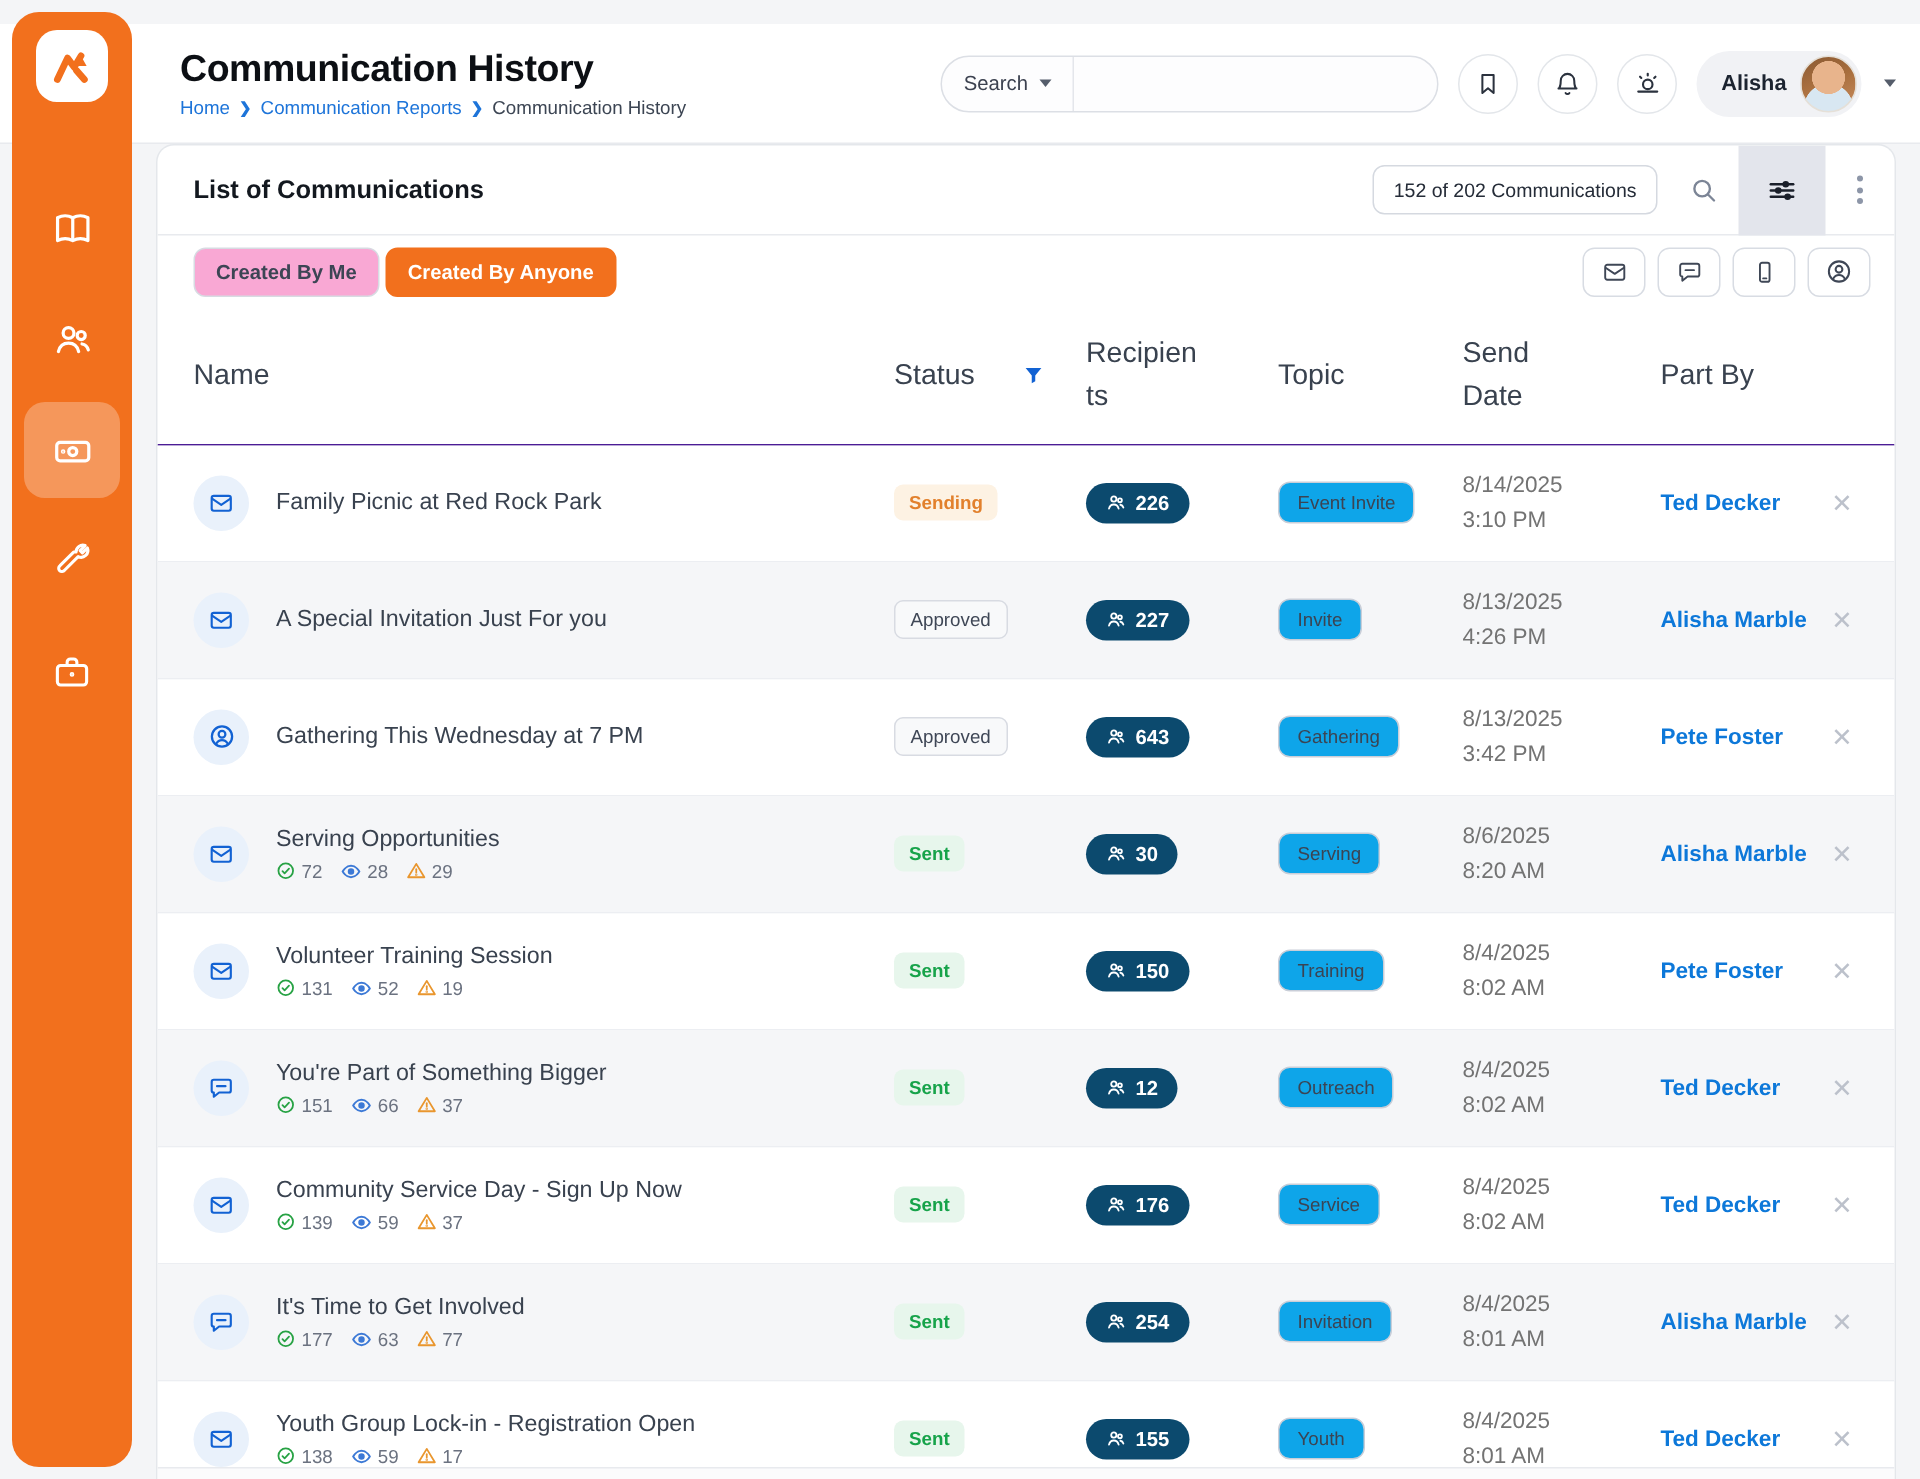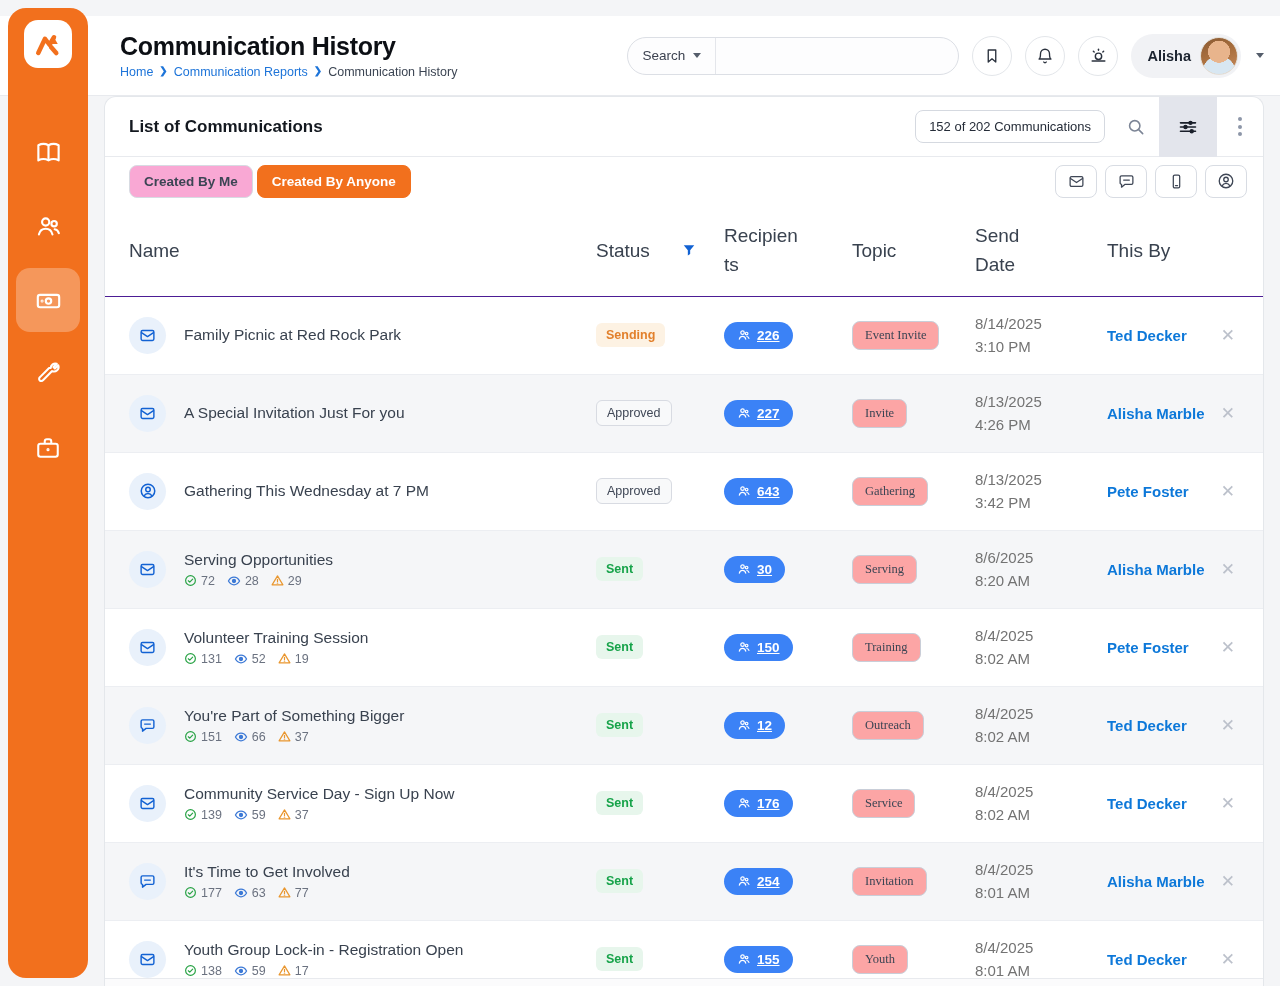--- a/index.html
+++ b/index.html
@@ -4,21 +4,21 @@
 <style>
   * { margin:0; padding:0; box-sizing:border-box; }
   html,body { width:1280px; height:986px; overflow:hidden; background:#f4f5f7;
     font-family:"Liberation Sans", sans-serif; color:#2b323e; }
 
   
   .topbar { position:absolute; left:0; top:16px; width:1280px; height:80px; background:#ffffff;
     border-bottom:1px solid #e8eaee; display:flex; align-items:center; z-index:5; }
   .title-block { margin-left:120px; }
   .page-title { font-size:25px; font-weight:800; color:#0c0f14; letter-spacing:-0.3px; }
-  .breadcrumb { margin-top:4px; font-size:12.5px; display:flex; align-items:flex-start; gap:6px; }
+  .breadcrumb { margin-top:4px; font-size:12.5px; display:flex; align-items:center; gap:6px; }
   .crumb-link { color:#1d74d9; cursor:pointer; }
   .crumb-sep { color:#1d74d9; font-size:10px; font-weight:700; }
   .crumb-current { color:#3c4553; }
   .topbar-right { margin-left:auto; margin-right:16px; display:flex; align-items:center; gap:13px;justify-content:space-between; }
   .search-pill { width:332px; height:38px; border:1px solid #dcdfe5; border-radius:19px;
     background:#fdfdfe; display:flex; align-items:center; overflow:hidden; }
   .search-pill .mode { display:flex; align-items:center; gap:8px; padding:0 14px; height:100%;
     font-size:13.5px; color:#3c4250; cursor:pointer; border-right:1px solid #e4e6eb; }
   .caret { width:0; height:0; border-left:4.5px solid transparent; border-right:4.5px solid transparent;
     border-top:5.5px solid #555d6b; }
@@ -88,24 +88,24 @@
     display:flex; align-items:center; justify-content:center; flex:none; }
   .row-name { font-size:15.5px; color:#39424f; }
   .row-stats { margin-top:5px; display:flex; gap:12px; font-size:12.5px; color:#6b7280; align-items:center; }
   .stat { display:flex; align-items:center; gap:4px; }
 
   .status-pill { display:inline-block; padding:5px 10px; border-radius:6px; font-size:12.5px; font-weight:700; }
   .st-sending { background:#fdf2e3; color:#e2802c; }
   .st-approved { background:#f8f9fa; color:#3f4756; border:1px solid #d8dbe2; font-weight:400; }
   .st-sent { background:#e7f6ec; color:#17a34a; }
 
-  .recip-pill { display:inline-flex; align-items:center; gap:6px; background:#3b82f6; color:#fff;
-    font-weight:700; font-size:13.5px; border-radius:999px; padding:6px 13px;text-decoration:underline; }
+  .recip-pill { display:inline-flex; align-items:center; gap:6px; background:#0c4a6e; color:#fff;
+    font-weight:700; font-size:13.5px; border-radius:999px; padding:6px 13px; }
   .topic-pill { display:inline-block; border:1px solid #c9ced8; border-radius:8px; padding:6px 12px;
-    font-size:12.5px; color:#3b4453; background:#fca5a5;font-family:Liberation Serif, serif; }
+    font-size:12.5px; color:#3b4453; background:#0ea5e9; }
   .date-cell { font-size:15px; color:#737373; line-height:1.55; }
   .sentby-link { font-size:15px; font-weight:700; color:#0d78d9; line-height:1.4; cursor:pointer; }
   .close-x { justify-self:end; color:#bcc1cb; font-size:17px; cursor:pointer; padding:4px; }
 
   .panel-footer { height:8px; background:#fbfbfc; border-top:1px solid #e8eaee; flex:none; }
 
   svg { display:block; }
 </style>
 </head>
 <body>
@@ -271,21 +271,21 @@
       <div class="hdr-cell"><span>Name</span></div>
       <div class="hdr-cell status-hdr">
         <span>Status</span>
         <svg width="14" height="14" viewBox="0 0 24 24" fill="#1262d3">
             <path d="M3 4h18l-7 8.5V19l-4 2.5v-9z"></path>
           </svg>
       </div>
       <div class="hdr-cell"><span class="wrap-72">Recipients</span></div>
       <div class="hdr-cell"><span>Topic</span></div>
       <div class="hdr-cell"><span class="wrap-46">Send Date</span></div>
-      <div class="hdr-cell"><span>This By</span></div>
+      <div class="hdr-cell"><span>Part By</span></div>
       <div></div>
     </div>
 
     <div class="table-body" id="table-body">
   <div class="grid-cols t-row">
     <div class="name-cell">
       <span class="medium-icon mi-email">
         <svg width="17" height="17" viewBox="0 0 24 24" fill="none" stroke="currentColor" stroke-width="2" stroke-linejoin="round">
                 <rect x="3" y="5" width="18" height="14" rx="2"></rect>
                 <path d="M3 7.5l9 6 9-6"></path>

